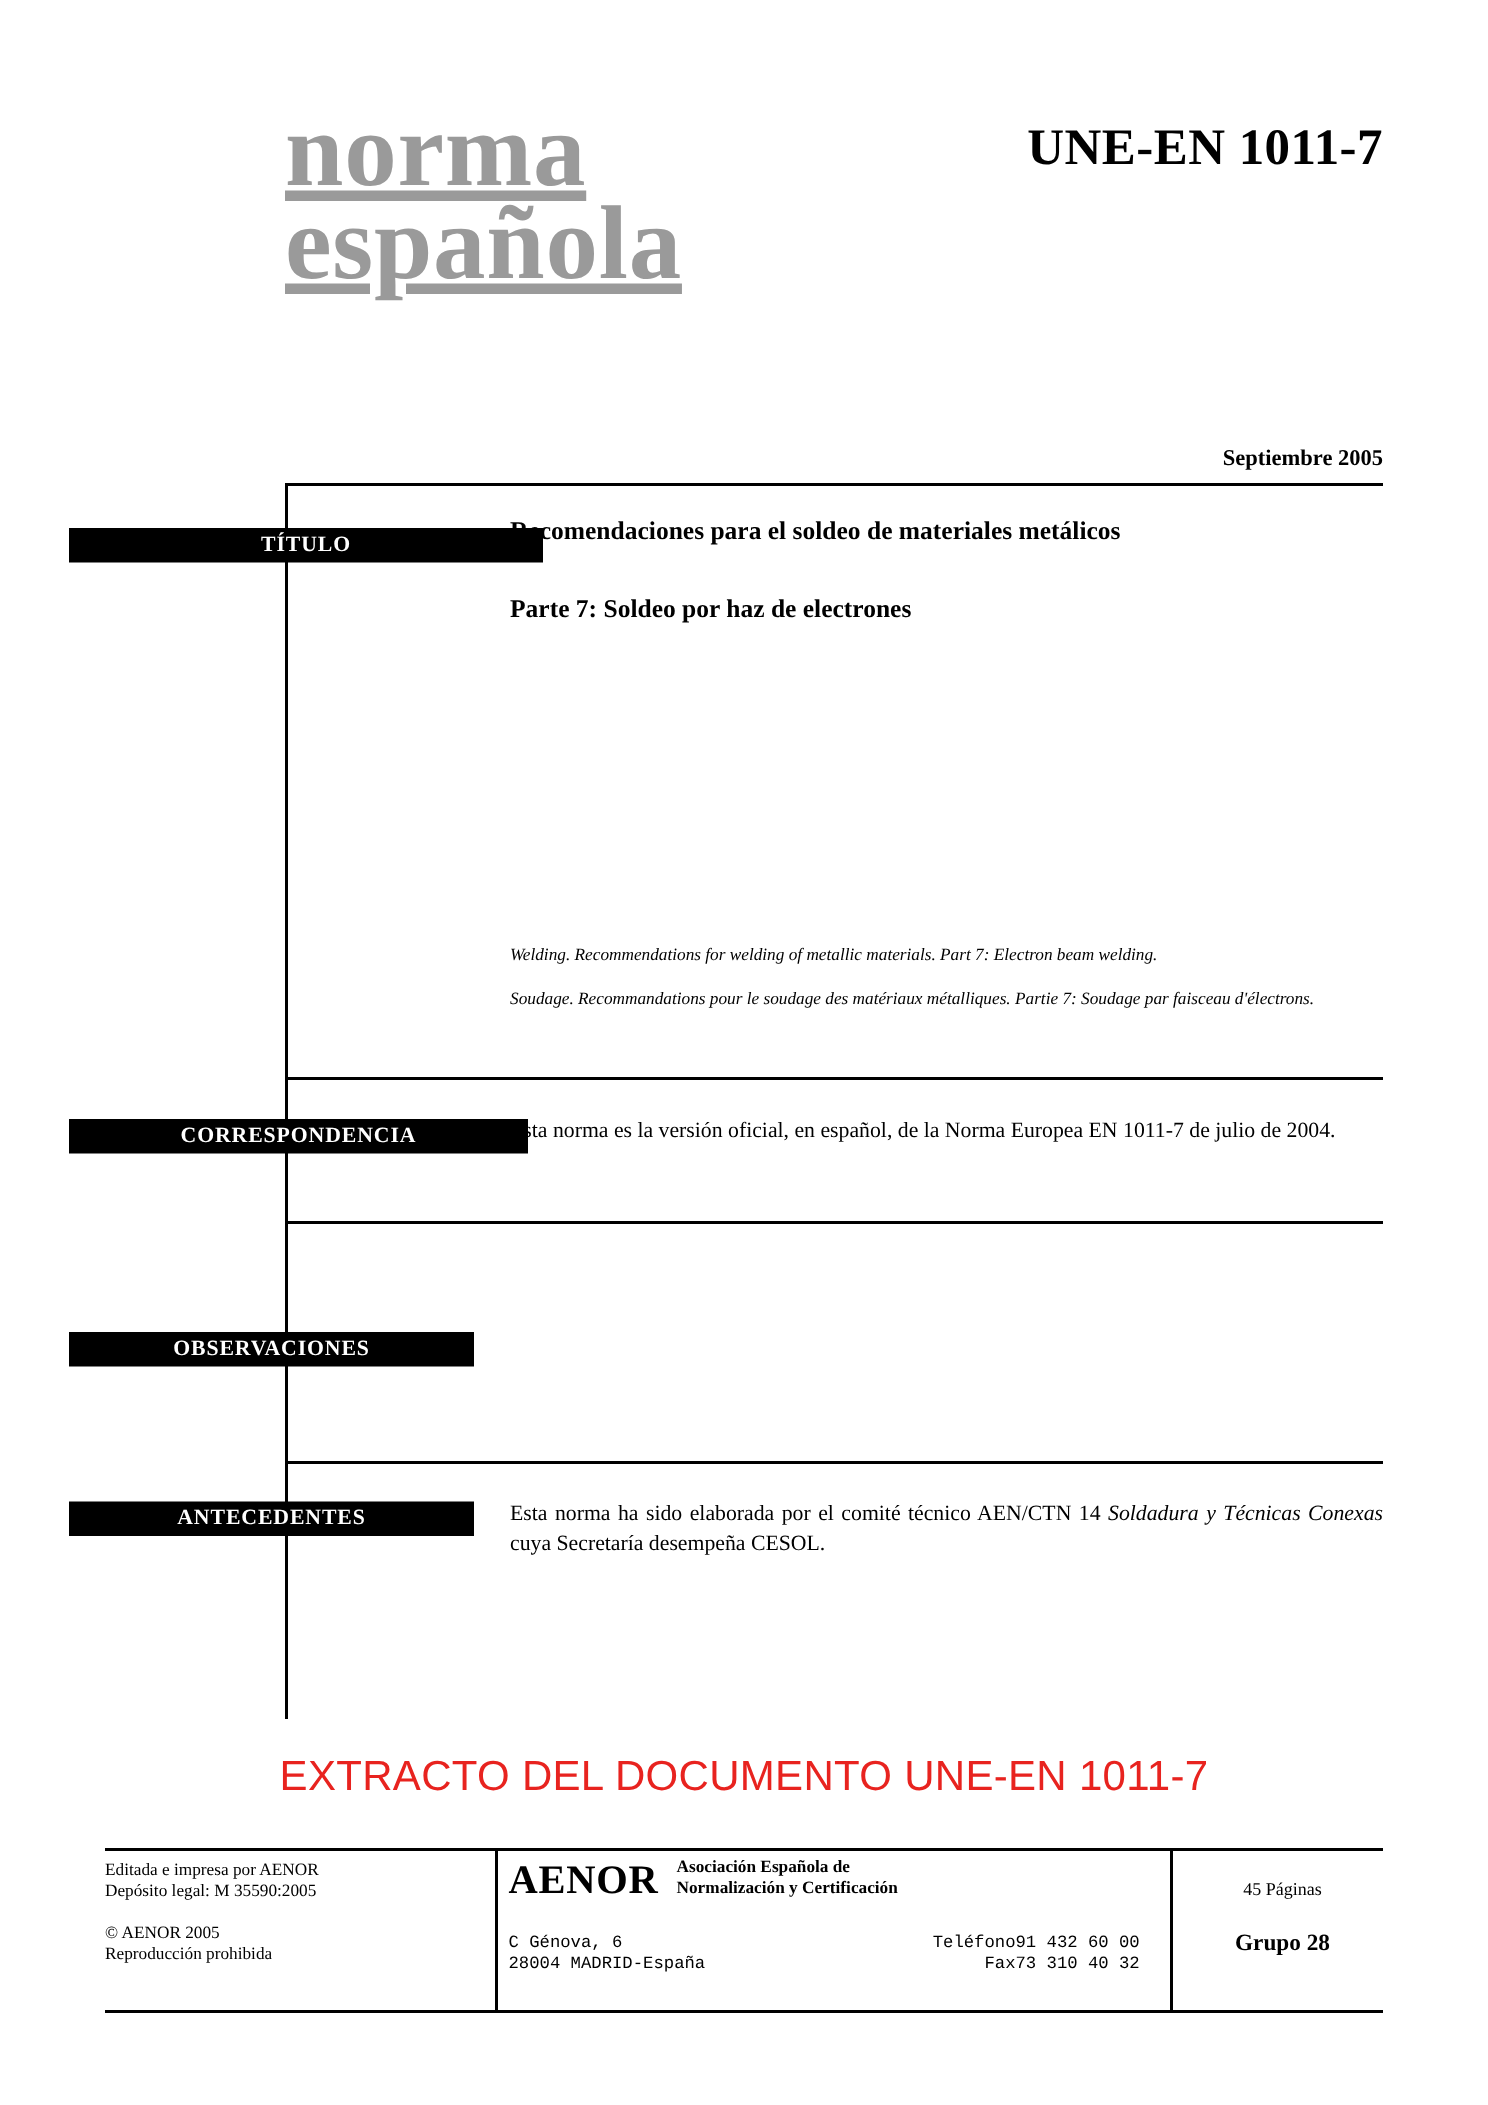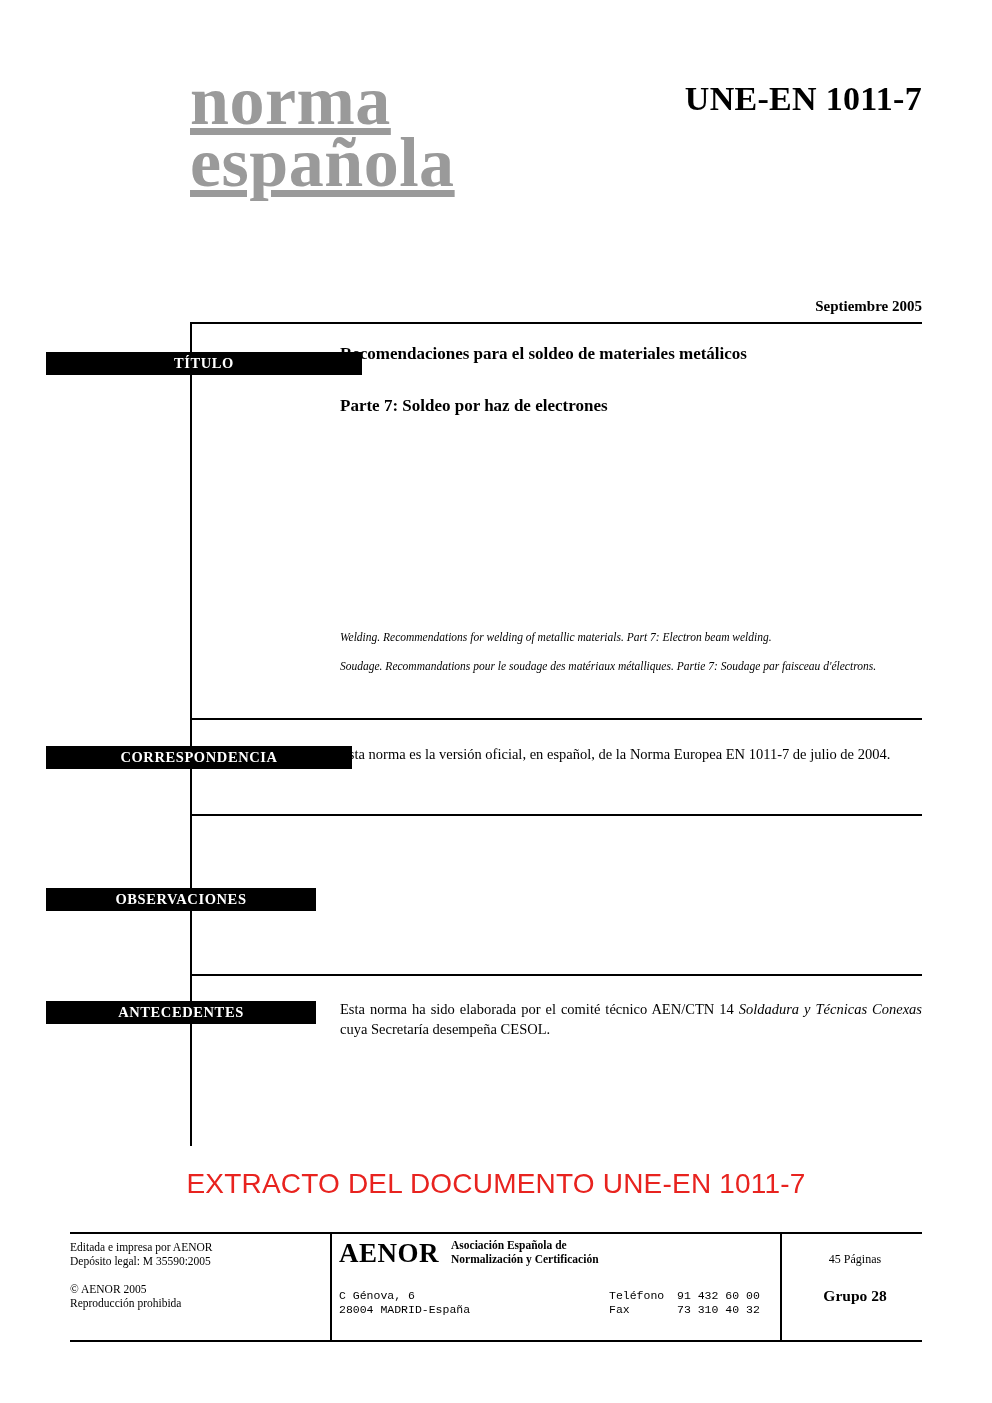--- a/index.html
+++ b/index.html
@@ -192,21 +192,21 @@
     padding-bottom: 3px;
   }
   .addr-row {
     display: flex;
     margin-top: 20px;
     font-family: Liberation Mono, monospace;
     font-size: 11.5px;
     line-height: 14px;
   }
   .addr-left { width: 270px; }
-  .addr-lbl { display: inline-block; width: 68px; }
+  .addr-lbl { display: inline-block; width: 68px; text-align: right; }
   .footer-right {
     position: absolute;
     left: 790px;
     top: 1252px;
     width: 130px;
     text-align: center;
     font-family: "Liberation Serif", serif;
   }
   .pages { font-size: 12px; }
   .grupo { font-size: 15.5px; font-weight: bold; margin-top: 20px; }

